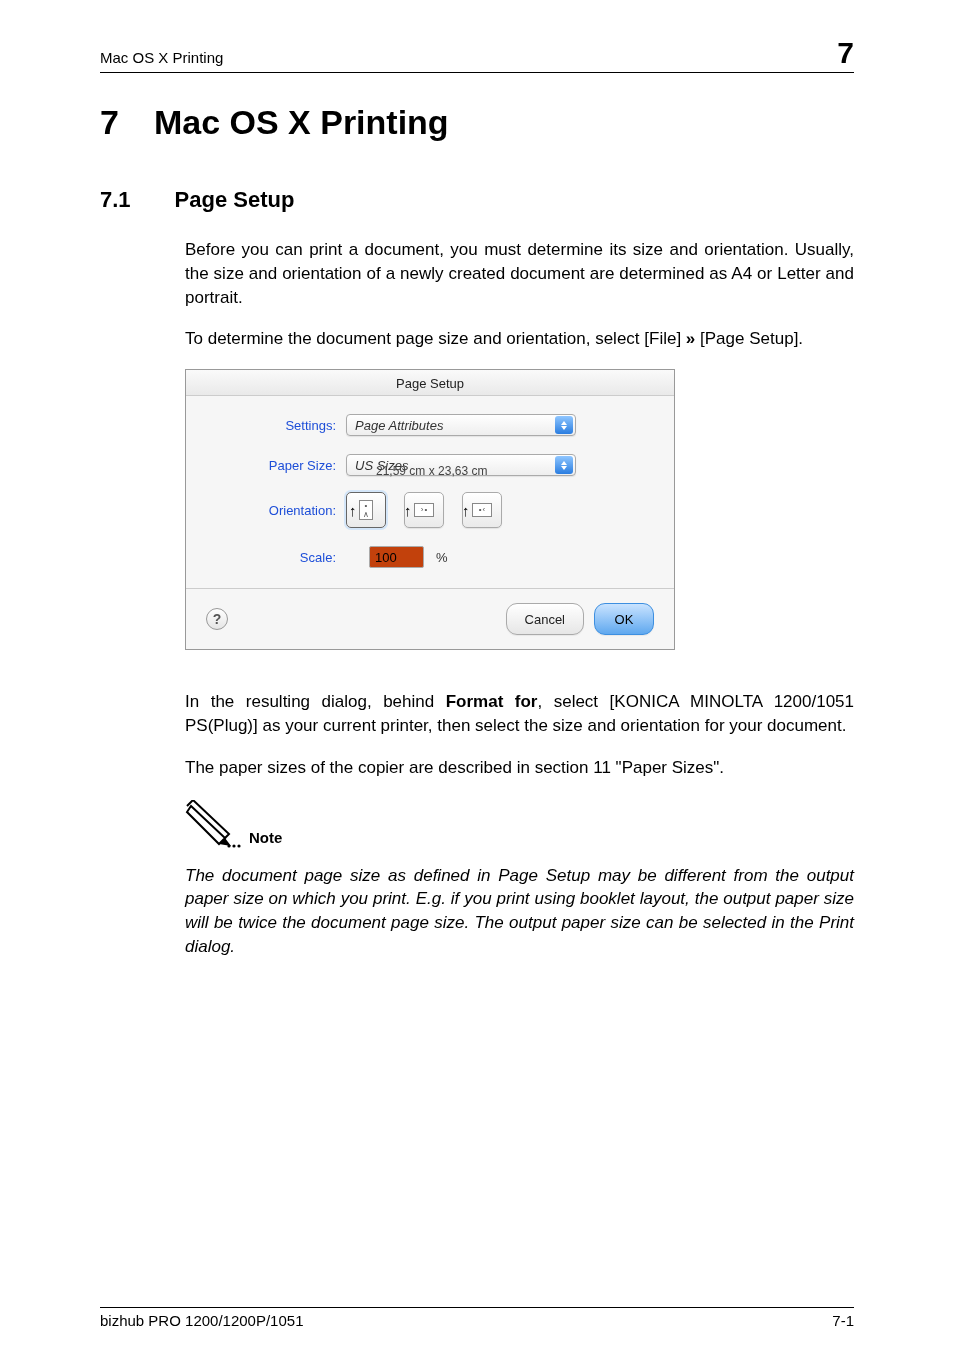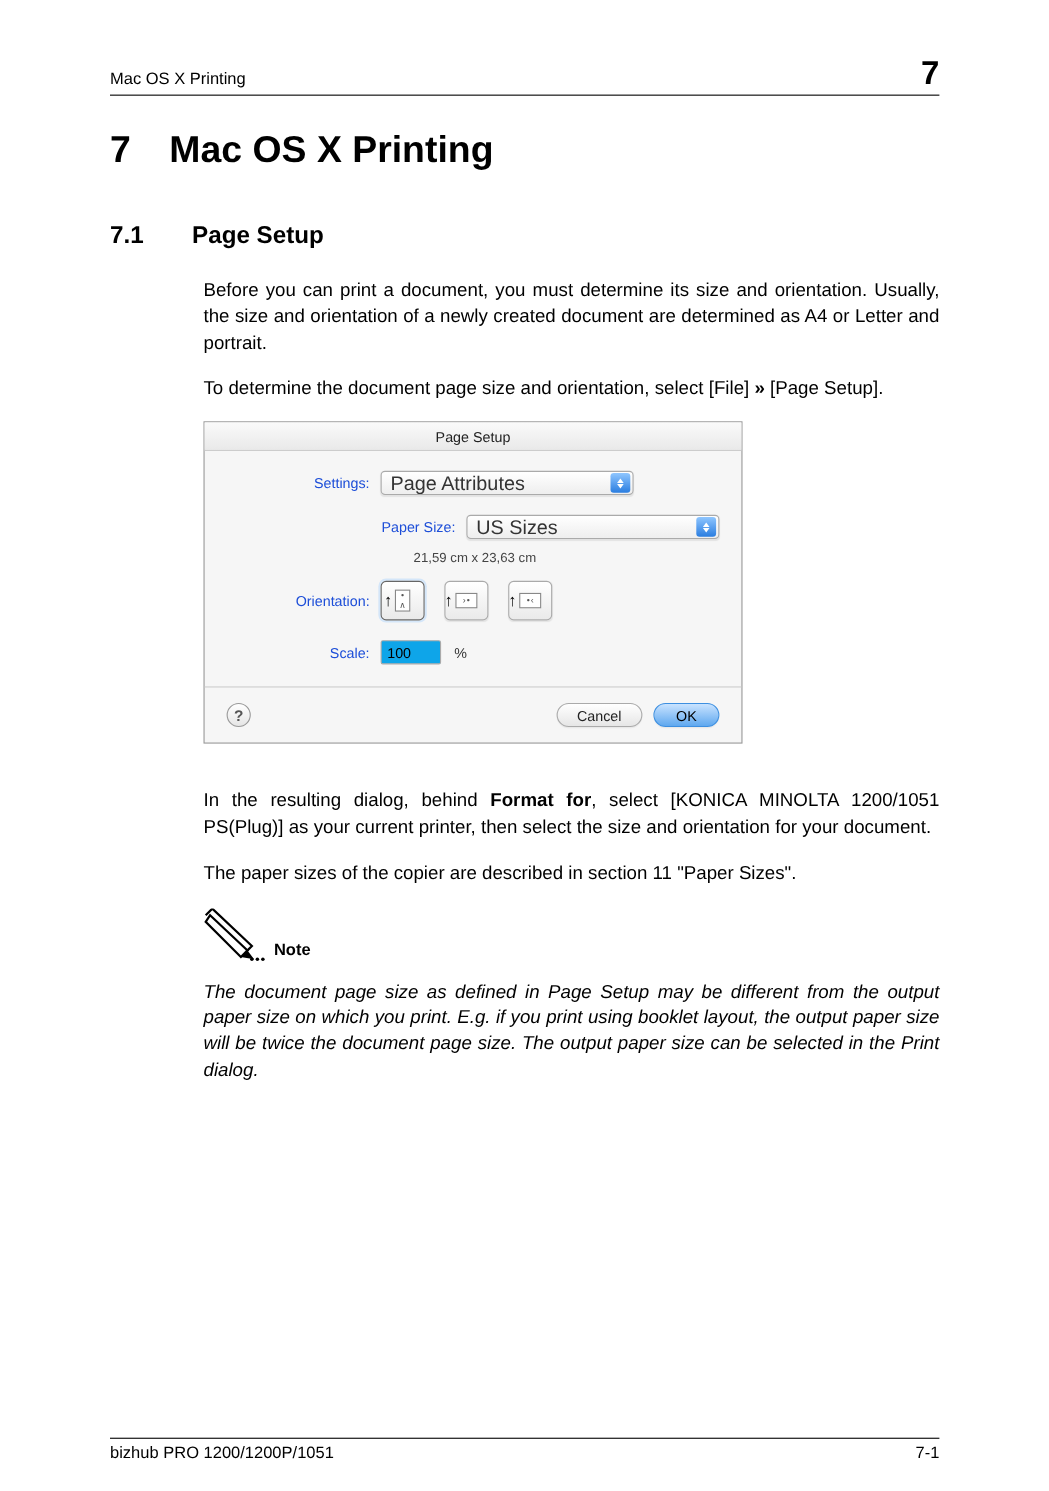--- a/index.html
+++ b/index.html
@@ -5,21 +5,21 @@
   * { margin: 0; padding: 0; box-sizing: border-box; }
   body {
     font-family: Arial, Helvetica, sans-serif;
     background: #fff;
     width: 954px;
     height: 1355px;
     position: relative;
     color: #000;
   }
   .page {
-    padding: 50px 100px 40px 100px;
+    padding: 36px 100px 40px 100px;
   }
   .running-header {
     display: flex;
     justify-content: space-between;
     align-items: baseline;
     border-bottom: 1px solid #000;
     padding-bottom: 2px;
     margin-bottom: 30px;
   }
   .running-header .left {
@@ -88,23 +88,24 @@
   .aqua-select {
     display: inline-flex;
     align-items: center;
     justify-content: space-between;
     width: 230px;
     height: 22px;
     border: 1px solid #aaa;
     border-radius: 4px;
     background: linear-gradient(#fff, #eee);
     padding: 0 2px 0 8px;
-    font-size: 18px;
+    font-size: 13px;
     color: #333;
     box-shadow: 0 1px 1px rgba(0,0,0,0.08);
+    font-style: italic;
   }
   .aqua-select .chev {
     width: 18px;
     height: 18px;
     border-radius: 3px;
     background: linear-gradient(#8fc6ff, #2a7de0);
     display: flex;
     flex-direction: column;
     align-items: center;
     justify-content: center;
@@ -152,42 +153,43 @@
   .orient-page-landscape {
     width: 20px; height: 14px; border: 1px solid #888; background: #fff;
     display:flex; align-items:center; justify-content:center; gap:1px;
   }
   .orient-page-portrait span, .orient-page-landscape span {
     font-size: 8px; line-height: 8px; color:#555;
   }
   .scale-input {
     width: 55px; height: 22px;
     border: 1px solid #aaa;
-    background: #0ea5e9;
+    background: #c2410c;
     padding: 0 5px;
     font-size: 13px;
     border-radius: 2px;
+    margin-left: 23px;
   }
   .dialog-sep { border-top: 1px solid #ccc; margin: 8px 0 10px 0; }
   .dialog-footer {
     display: flex;
     align-items: center;
     padding: 4px 20px 14px 20px;
   }
   .help-btn {
     width: 22px; height: 22px;
     border: 1px solid #999;
     border-radius: 50%;
     background: linear-gradient(#fff,#e5e5e5);
     display:flex;align-items:center;justify-content:center;
     font-size: 14px; color:#555; font-weight:bold;
   }
   .dialog-footer .spacer { flex: 1; }
   .aqua-btn {
-    height: 22px;
+    height: 32px;
     padding: 0 18px;
     border-radius: 11px;
     border: 1px solid #aaa;
     background: linear-gradient(#fff,#e6e6e6);
     font-size: 13px;
     color: #222;
     margin-left: 10px;
     display:flex;align-items:center;justify-content:center;
     min-width: 60px;
     text-align:center;
@@ -257,21 +259,21 @@
           <div class="aqua-select">
             <span>Page Attributes</span>
             <span class="chev">
                 <span class="tri up"></span>
                 <span class="tri dn"></span>
               </span>
           </div>
         </div>
 
 
-        <div class="form-row" style="margin-bottom:22px;justify-content:flex-end;">
+        <div class="form-row" style="margin-bottom:0;">
           <div class="form-label">Paper Size:</div>
           <div class="aqua-select">
             <span>US Sizes</span>
             <span class="chev">
                 <span class="tri up"></span>
                 <span class="tri dn"></span>
               </span>
           </div>
         </div>
         <div class="dim-below">21,59 cm x 23,63 cm</div>

